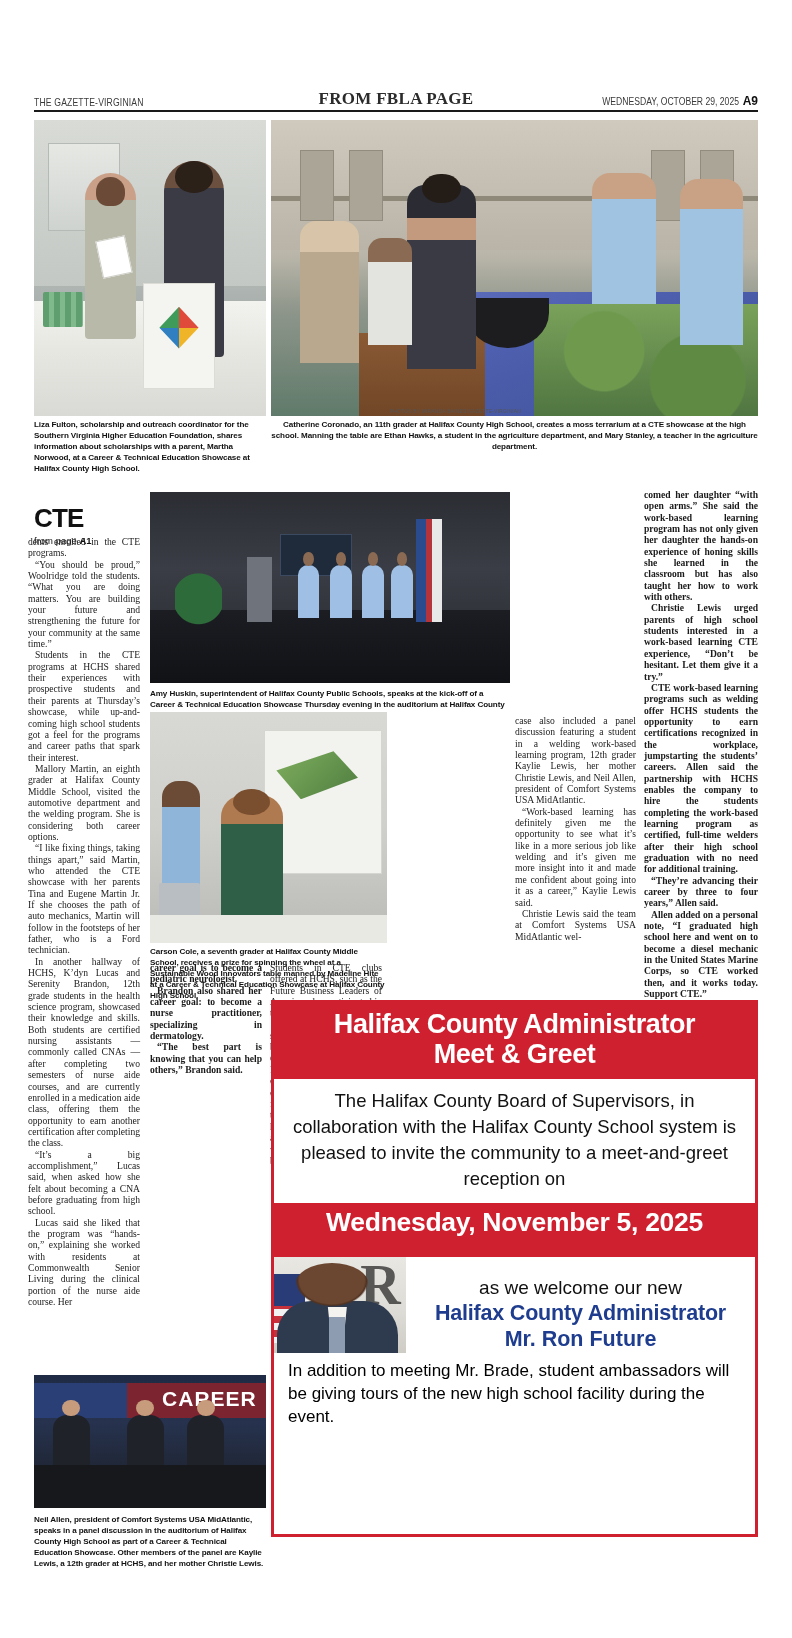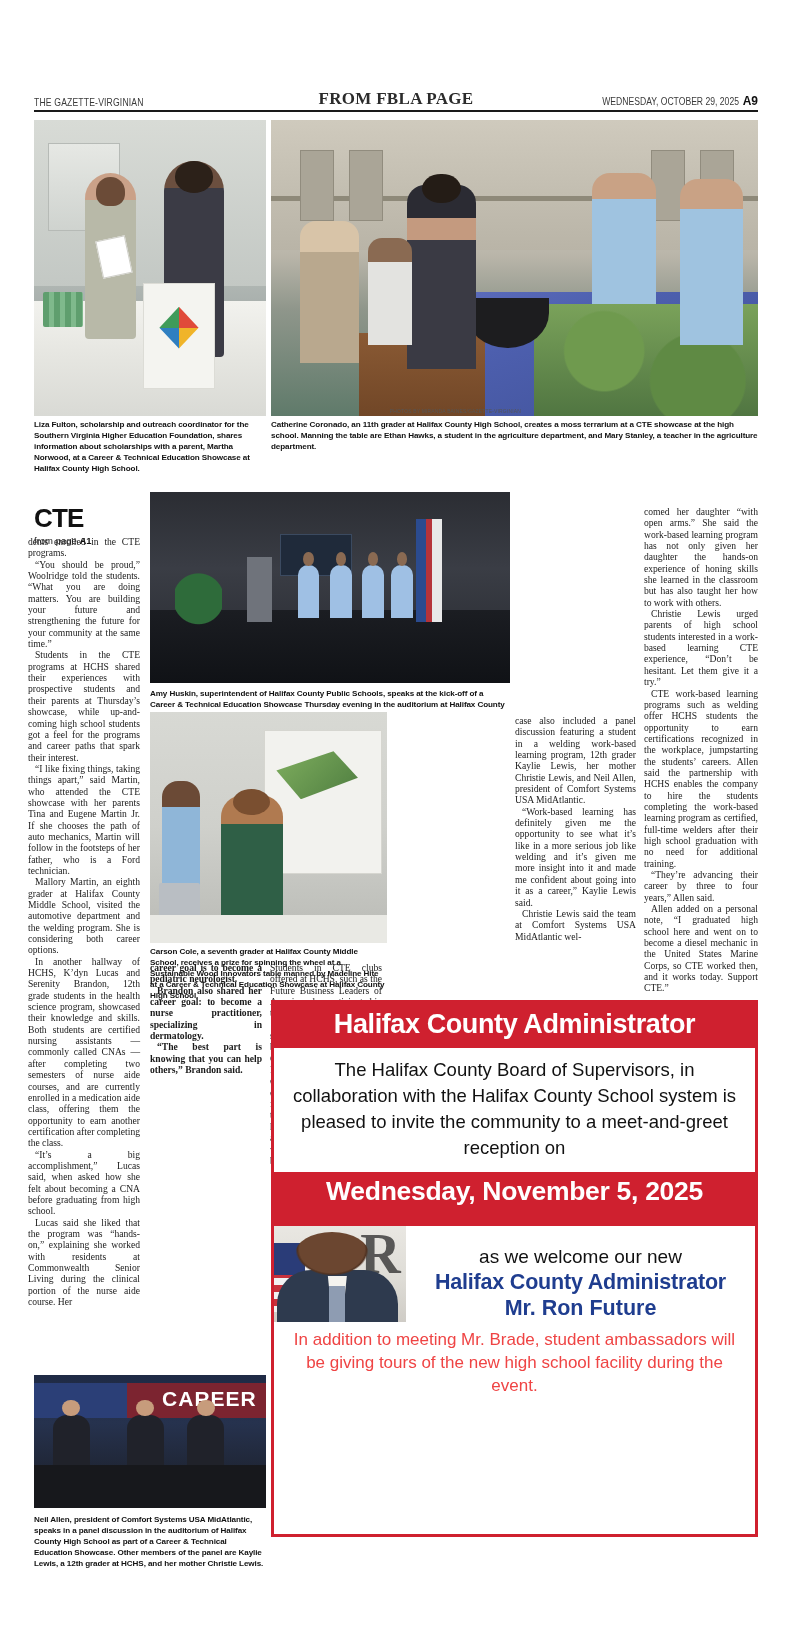--- a/index.html
+++ b/index.html
@@ -110,21 +110,21 @@
   }
 
   
   .caption {
     position: absolute;
     font-family: "Liberation Sans", sans-serif;
     font-weight: bold; font-size: 8.1px; line-height: 11.1px;
     color: #111; letter-spacing: -0.1px;
   }
   #cap1 { left: 34px; top: 419px; width: 232px; }
-  #cap2 { left: 271px; top: 419px; width: 487px; }
+  #cap2 { left: 271px; top: 419px; width: 487px; text-align: center; }
   #cap3 { left: 150px; top: 688px; width: 360px; }
   #cap4 { left: 150px; top: 946px; width: 237px; }
   #cap5 { left: 34px; top: 1514px; width: 232px; }
 
   
   #sectionhead {
     position: absolute; left: 34px; top: 505px; width: 120px;
     font-family: "Liberation Sans", sans-serif;
   }
   #sectionhead .kicker { font-size: 26px; font-weight: bold; letter-spacing: -0.8px; color:#111; line-height: 26px;}
@@ -139,21 +139,21 @@
     text-align: justify; color: #1a1a1a;
     hyphens: auto; -webkit-hyphens: auto;
   }
   .col p { margin: 0; text-indent: 7px; }
   .col p.noindent { text-indent: 0; }
 
   #col1a { left: 28px; top: 536px; width: 112px; height: 735px; }
   #colA  { left: 150px; top: 962px; width: 112px; }
   #colB  { left: 270px; top: 962px; width: 112px; }
   #col4  { left: 515px; top: 715px; width: 121px; }
-  #col5  { left: 644px; top: 506px; width: 114px; }
+  #col5  { left: 644px; top: 489px; width: 114px; font-weight: bold; }
 
   
   #photo3 { left: 150px; top: 492px; width: 360px; height: 191px; }
   #photo3 .bg{position:absolute;inset:0;background:linear-gradient(180deg,#2b2d33 0%,#3a3d45 40%,#26282e 100%);}
   #photo3 .stage{position:absolute;left:0;top:62%;width:100%;height:38%;background:linear-gradient(180deg,#1b1d22,#101216);}
   #photo3 .screen{position:absolute;left:36%;top:22%;width:20%;height:22%;background:#1f2a3a;border:1px solid #3b4a60;}
   #photo3 .flag{position:absolute;left:74%;top:14%;width:7%;height:54%;
      background:linear-gradient(90deg,#2b4b8f 0 38%, #b5333a 38% 60%, #e8e8e8 60% 100%);}
   #photo3 .plant{position:absolute;left:7%;top:40%;width:13%;height:40%;
      background:radial-gradient(circle at 50% 40%, #2e6b3a 0 48%, transparent 50%);}
@@ -217,21 +217,21 @@
      background:#f4f3ef;clip-path:polygon(30% 0,70% 0,60% 100%,40% 100%);}
   #ad .mid .portrait .tie{position:absolute;left:42%;top:62%;width:12%;height:38%;background:#8e9cb2;}
   #ad .mid .right { flex: 1; padding: 3px 4px 0; text-align: center; }
   #ad .mid .right .welcome { font-size: 19px; color:#111; line-height: 24px; margin-top:16px;}
   #ad .mid .right .admin { font-size: 21.5px; font-weight: bold; color:#1f3d8f; line-height: 26px; letter-spacing:-.2px;}
   #ad .mid .right .name  { font-size: 21.5px; font-weight: bold; color:#1f3d8f; line-height: 27px;}
   #ad .mid .right .timebox { background:#cf202f; color:#fff; margin-top: 4px; padding: 4px 2px 5px;}
   #ad .mid .right .timebox .t1 { font-size: 17px; font-weight: bold; line-height: 21px;}
   #ad .mid .right .timebox .t2 { font-size: 18.5px; font-weight: bold; line-height: 23px; letter-spacing:-.3px;}
   #ad .mid .right .timebox .t3 { font-size: 11.5px; line-height: 15px; }
-  #ad .bottom { padding: 6px 14px 8px; text-align:center; color:#ef4444; font-size: 17px; line-height: 23px;}
+  #ad .bottom { padding: 6px 14px 8px; color:#000000; font-size: 17px; line-height: 23px;}
 </style>
 </head>
 <body>
 
 <div class="page">
 
   <div class="masthead">
     <div class="mh-left">THE GAZETTE-VIRGINIAN</div>
     <div class="mh-center">FROM FBLA PAGE</div>
     <div class="mh-right">
@@ -311,22 +311,22 @@
     <div class="m" style="left:40%"></div>
     <div class="m" style="left:66%"></div>
     <div class="table"></div>
   </div>
   <div class="caption" id="cap5">Neil Allen, president of Comfort Systems USA MidAtlantic, speaks in a panel discussion in the auditorium of Halifax County High School as part of a Career &amp; Technical Education Showcase. Other members of the panel are Kaylie Lewis, a 12th grader at HCHS, and her mother Christie Lewis.</div>
 
   <div class="col" id="col1a">
       <p class="noindent">dents enrolled in the CTE programs.</p>
       <p>“You should be proud,” Woolridge told the students. “What you are doing matters. You are building your future and strengthening the future for your community at the same time.”</p>
       <p>Students in the CTE programs at HCHS shared their experiences with prospective students and their parents at Thursday’s showcase, while up-and-coming high school students got a feel for the programs and career paths that spark their interest.</p>
+      <p>Mallory Martin, an eighth grader at Halifax County Middle School, visited the automotive department and the welding program. She is considering both career options.</p>
       <p>“I like fixing things, taking things apart,” said Martin, who attended the CTE showcase with her parents Tina and Eugene Martin Jr. If she chooses the path of auto mechanics, Martin will follow in the footsteps of her father, who is a Ford technician.</p>
-      <p>Mallory Martin, an eighth grader at Halifax County Middle School, visited the automotive department and the welding program. She is considering both career options.</p>
       <p>In another hallway of HCHS, K’dyn Lucas and Serenity Brandon, 12th grade students in the health science program, showcased their knowledge and skills. Both students are certified nursing assistants — commonly called CNAs — after completing two semesters of nurse aide courses, and are currently enrolled in a medication aide class, offering them the opportunity to earn another certification after completing the class.</p>
       <p>“It’s a big accomplishment,” Lucas said, when asked how she felt about becoming a CNA before graduating from high school.</p>
       <p>Lucas said she liked that the program was “hands-on,” explaining she worked with residents at Commonwealth Senior Living during the clinical portion of the nurse aide course. Her</p>
     </div>
   <div class="col" id="colA" style="height: 309px; overflow: hidden; font-weight: bold;">
       <p class="noindent">career goal is to become a pediatric neurologist.</p>
       <p>Brandon also shared her career goal: to become a nurse practitioner, specializing in dermatology.</p>
       <p>“The best part is knowing that you can help others,” Brandon said.</p>
     </div>
   <div class="col" id="colB" style="top: 962px; height: 309px;">
@@ -343,20 +343,21 @@
       <p class="noindent">comed her daughter “with open arms.” She said the work-based learning program has not only given her daughter the hands-on experience of honing skills she learned in the classroom but has also taught her how to work with others.</p>
       <p>Christie Lewis urged parents of high school students interested in a work-based learning CTE experience, “Don’t be hesitant. Let them give it a try.”</p>
       <p>CTE work-based learning programs such as welding offer HCHS students the opportunity to earn certifications recognized in the workplace, jumpstarting the students’ careers. Allen said the partnership with HCHS enables the company to hire the students completing the work-based learning program as certified, full-time welders after their high school graduation with no need for additional training.</p>
       <p>“They’re advancing their career by three to four years,” Allen said.</p>
       <p>Allen added on a personal note, “I graduated high school here and went on to become a diesel mechanic in the United States Marine Corps, so CTE worked then, and it works today. Support CTE.”</p>
     </div>
 
   <div id="ad">
     <div class="ad-red band1">
       <div class="l1">Halifax County Administrator</div>
+      <div class="l2">Meet &amp; Greet</div>
     </div>
     <div class="white1">The Halifax County Board of Supervisors, in collaboration with the Halifax County School system is pleased to invite the community to a meet-and-greet reception on</div>
     <div class="ad-red band2">
       <div class="l1">Wednesday, November 5, 2025</div>
     </div>
     <div class="mid">
       <div class="portrait">
         <div class="pbg"></div>
         <div class="flag"></div>
         <div class="letter">R</div>

